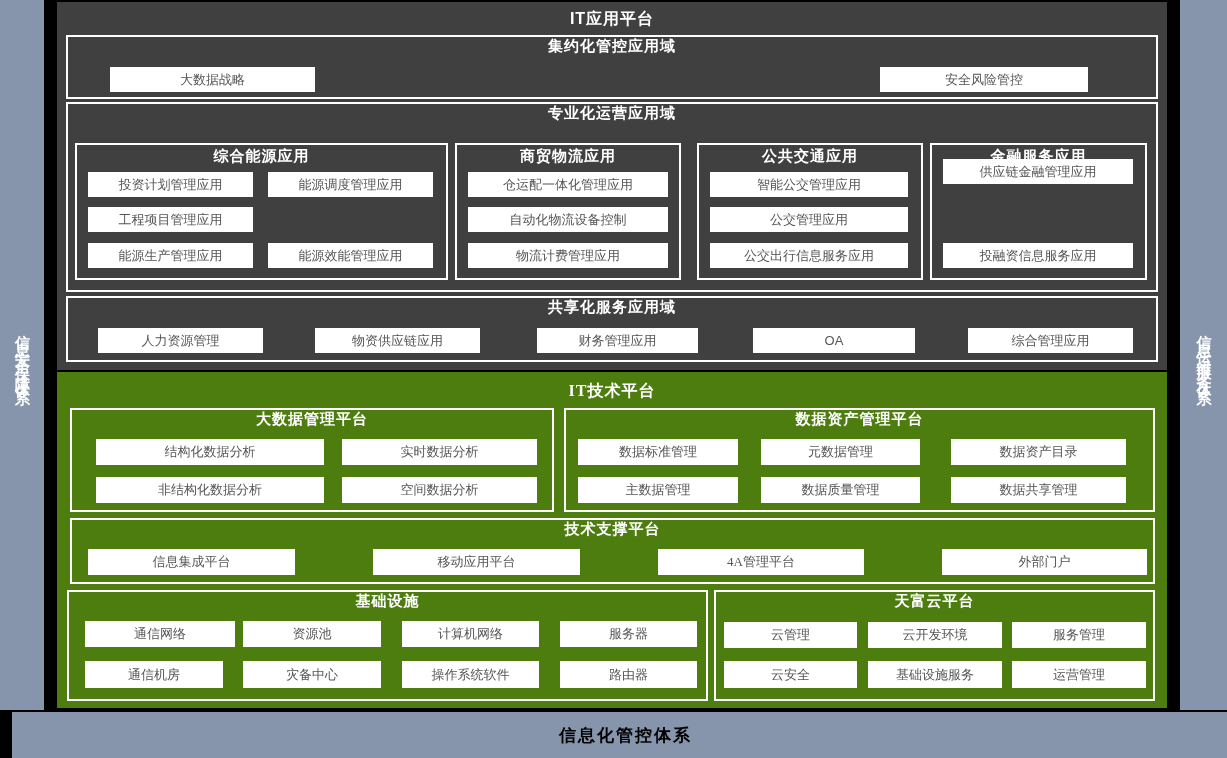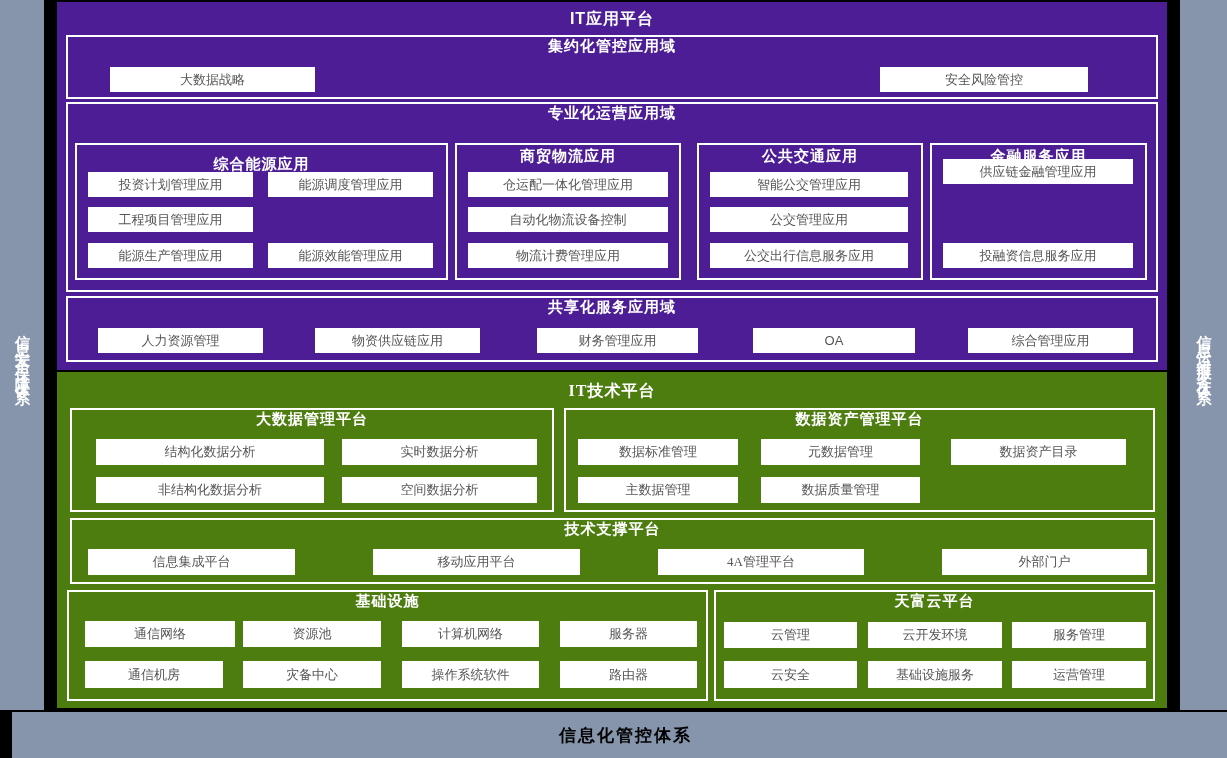--- a/index.html
+++ b/index.html
@@ -4,21 +4,21 @@
 <style>
   html,body{margin:0;padding:0;background:#000;}
   #stage{position:relative;width:1227px;height:758px;background:#000;overflow:hidden;
          font-family:"Liberation Sans","DejaVu Sans",sans-serif;}
   .abs{position:absolute;}
   .sidebar{background:#8695AB;color:#fff;font-weight:bold;font-size:15px;
            display:flex;align-items:center;justify-content:center;}
   .vtxt{writing-mode:vertical-rl;text-orientation:upright;letter-spacing:8px;}
   .bottombar{background:#8695AB;color:#000000;font-weight:bold;font-size:17px;
              display:flex;align-items:center;justify-content:center;letter-spacing:2px;margin-left:12px;}
-  .bluepanel{background:#4c1d95;}
+  .bluepanel{background:#404040;}
   .tealpanel{background:#4d7c0f;font-family:Liberation Serif, serif;}
   .ptitle{position:absolute;left:0;right:0;text-align:center;color:#fff;
           font-weight:bold;font-size:16px;letter-spacing:1px;}
   .dom{position:absolute;border:2px solid #fff;box-sizing:border-box;}
   .dtitle{text-align:center;color:#fff;font-weight:bold;font-size:15px;padding-top:0;letter-spacing:1px;}
   .box{position:absolute;background:#fff;color:#555;font-size:13px;
        display:flex;align-items:center;justify-content:center;white-space:nowrap;}
 </style>
 </head>
 <body>
@@ -41,21 +41,21 @@
     <div class="dom" style="left:9px;top:33px;width:1092px;height:64px">
       <div class="dtitle">集约化管控应用域</div>
       <div class="box" style="left:42px;top:30px;width:205px;height:25px">大数据战略</div>
       <div class="box" style="left:812px;top:30px;width:208px;height:25px">安全风险管控</div>
     </div>
 
     <div class="dom" style="left:9px;top:100px;width:1092px;height:190px">
       <div class="dtitle">专业化运营应用域</div>
 
       <div class="dom" style="left:7px;top:39px;width:373px;height:137px">
-        <div class="dtitle" style="padding-top:10px">综合能源应用</div>
+        <div class="dtitle" style="padding-top:2px">综合能源应用</div>
         <div class="box" style="left:11px;top:27px;width:165px;height:25px">投资计划管理应用</div>
         <div class="box" style="left:191px;top:27px;width:165px;height:25px">能源调度管理应用</div>
         <div class="box" style="left:11px;top:62px;width:165px;height:25px">工程项目管理应用</div>
         <div class="box" style="left:11px;top:98px;width:165px;height:25px">能源生产管理应用</div>
         <div class="box" style="left:191px;top:98px;width:165px;height:25px">能源效能管理应用</div>
       </div>
 
       <div class="dom" style="left:387px;top:39px;width:226px;height:137px">
         <div class="dtitle" style="padding-top:2px">商贸物流应用</div>
         <div class="box" style="left:11px;top:27px;width:200px;height:25px">仓运配一体化管理应用</div>
@@ -98,20 +98,21 @@
       <div class="box" style="left:270px;top:67px;width:195px;height:26px">空间数据分析</div>
     </div>
 
     <div class="dom" style="left:507px;top:36px;width:591px;height:104px">
       <div class="dtitle">数据资产管理平台</div>
       <div class="box" style="left:12px;top:29px;width:160px;height:26px">数据标准管理</div>
       <div class="box" style="left:195px;top:29px;width:159px;height:26px">元数据管理</div>
       <div class="box" style="left:385px;top:29px;width:175px;height:26px">数据资产目录</div>
       <div class="box" style="left:12px;top:67px;width:160px;height:26px">主数据管理</div>
       <div class="box" style="left:195px;top:67px;width:159px;height:26px">数据质量管理</div>
+      <div class="box" style="left:385px;top:67px;width:175px;height:26px">数据共享管理</div>
     </div>
 
     <div class="dom" style="left:13px;top:146px;width:1085px;height:66px">
       <div class="dtitle">技术支撑平台</div>
       <div class="box" style="left:16px;top:29px;width:207px;height:26px">信息集成平台</div>
       <div class="box" style="left:301px;top:29px;width:207px;height:26px">移动应用平台</div>
       <div class="box" style="left:586px;top:29px;width:206px;height:26px">4A管理平台</div>
       <div class="box" style="left:870px;top:29px;width:205px;height:26px">外部门户</div>
     </div>
 

